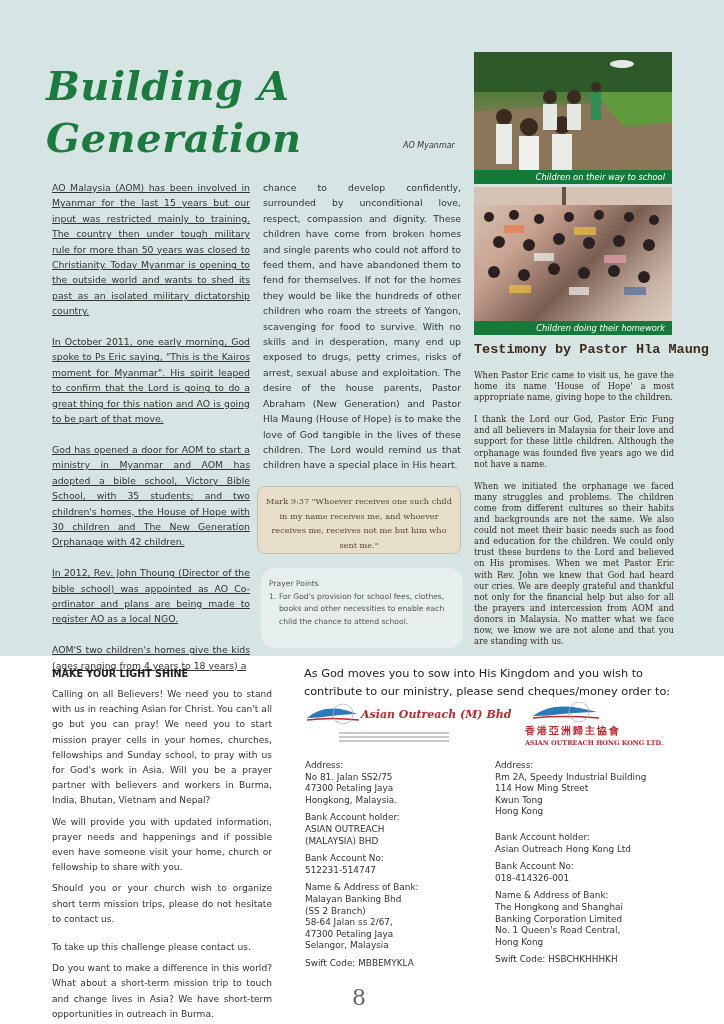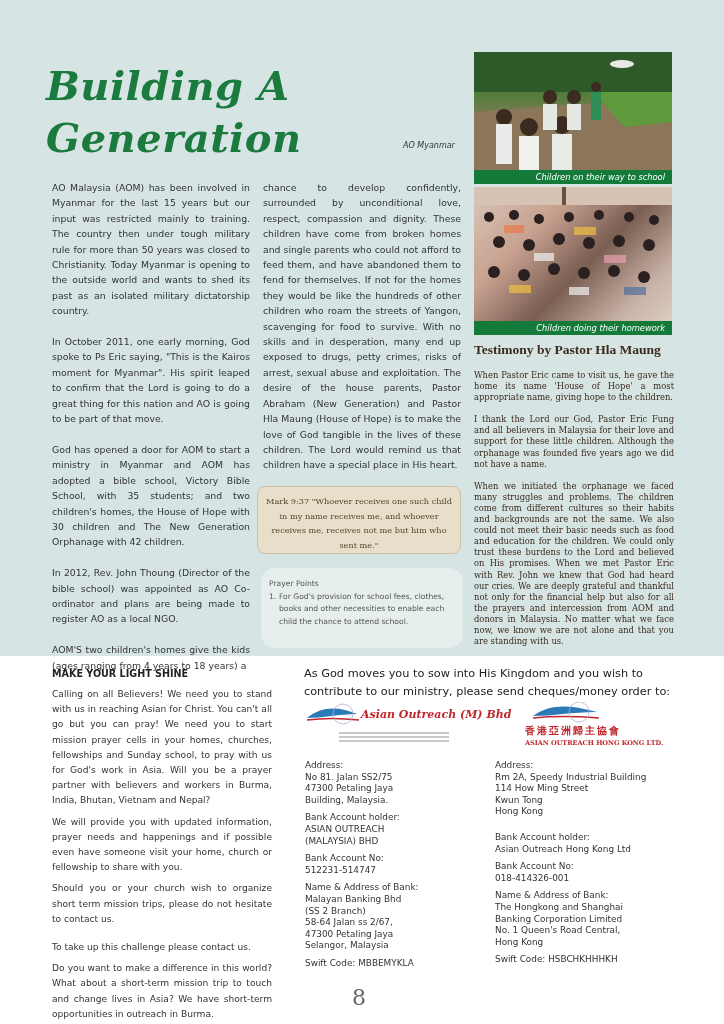--- a/index.html
+++ b/index.html
@@ -8,41 +8,41 @@
 
   .top-panel { position: absolute; left: 0; top: 0; width: 724px; height: 656px; background: #d6e5e3; }
 
   .title { position: absolute; left: 46px; top: 60px; width: 420px;
     font-family: "DejaVu Serif", serif; font-style: italic; font-weight: bold;
     color: #1b7a3e; font-size: 40px; line-height: 52px; letter-spacing: 0.5px; }
   .byline { position: absolute; left: 403px; top: 141px; font-size: 8px; font-style: italic; color: #333; }
 
   .col { position: absolute; font-size: 9.3px; line-height: 15.4px; text-align: justify; color: #333; }
   .col p { margin-bottom: 15.4px; }
-  .col1 { left: 52px; top: 180px; width: 198px; }
+  .col1 { left: 52px; top: 180px; width: 198px; text-decoration: underline; }
   .col2 { left: 263px; top: 180px; width: 198px; }
 
   .quote-box { position: absolute; left: 257px; top: 486px; width: 204px; height: 68px;
     border: 1px solid #c8bfa6; border-radius: 8px; background: #e7dfc9;
     font-family: "DejaVu Serif", serif; font-size: 8.2px; line-height: 14.5px; text-align: center;
     color: #5a4630; padding: 7px 4px; }
 
   .prayer-box { position: absolute; left: 261px; top: 568px; width: 202px; height: 80px; background: #e6efee;
     padding: 10px 8px; font-size: 7.6px; line-height: 12.6px; color: #555; border-radius: 14px; }
   .prayer-box .pitem { display: flex; }
   .prayer-box .pnum { width: 10px; flex: none; }
 
   .photo { position: absolute; left: 474px; width: 198px; overflow: hidden; padding-left: 36px; }
   .photo1 { top: 52px; height: 132px; background: linear-gradient(180deg,#2f5a2a 0%,#4f7d3a 30%,#8a7a5c 55%,#b7a58a 100%); }
   .photo2 { top: 187px; height: 148px; background: linear-gradient(135deg,#d9c7b8 0%,#c7a190 30%,#7a5e52 55%,#c9b3a6 80%,#e2d3c9 100%); }
   .photo .art { position: absolute; left: 0; top: 0; width: 100%; height: 118px; }
   .caption { position: absolute; left: 0; bottom: 0; width: 100%; height: 14px; background: #137a3a;
     color: #ffffff; font-size: 8.3px; font-style: italic; text-align: right; padding-right: 7px; line-height: 14px; }
 
-  .testimony-title { position: absolute; left: 474px; top: 342px; font-family: Liberation Serif, serif;
+  .testimony-title { position: absolute; left: 474px; top: 342px; font-family: Liberation Mono, monospace;
     font-size: 13.5px; color: #3c2a1e; }
   .testimony { position: absolute; left: 474px; top: 370px; width: 200px; font-family: "DejaVu Serif", serif;
     font-size: 8.4px; line-height: 11.1px; text-align: justify; color: #3c2a1e; }
   .testimony p { margin-bottom: 11px; }
 
   .make-title { position: absolute; left: 52px; top: 668px; font-size: 9.6px; font-weight: bold; color: #222; }
   .make-body { position: absolute; left: 52px; top: 687px; width: 220px; font-size: 9.1px; line-height: 15.2px;
     text-align: justify; color: #333; }
   .make-body p { margin-bottom: 6px; }
   .make-body p.gap { margin-bottom: 13px; }
@@ -198,21 +198,21 @@
   </svg>
   <div class="cjk">香港亞洲歸主協會</div>
   <div class="name-hk">ASIAN OUTREACH HONG KONG LTD.</div>
 </div>
 
 <div class="bank bank-my">
   <div class="blk">
     <div>Address:</div>
     <div>No 81. Jalan SS2/75</div>
     <div>47300 Petaling Jaya</div>
-    <div>Building, Malaysia.</div>
+    <div>Hongkong, Malaysia.</div>
   </div>
   <div class="blk">
     <div>Bank Account holder:</div>
     <div>ASIAN OUTREACH</div>
     <div>(MALAYSIA) BHD</div>
   </div>
   <div class="blk">
     <div>Bank Account No:</div>
     <div>512231-514747</div>
   </div>

